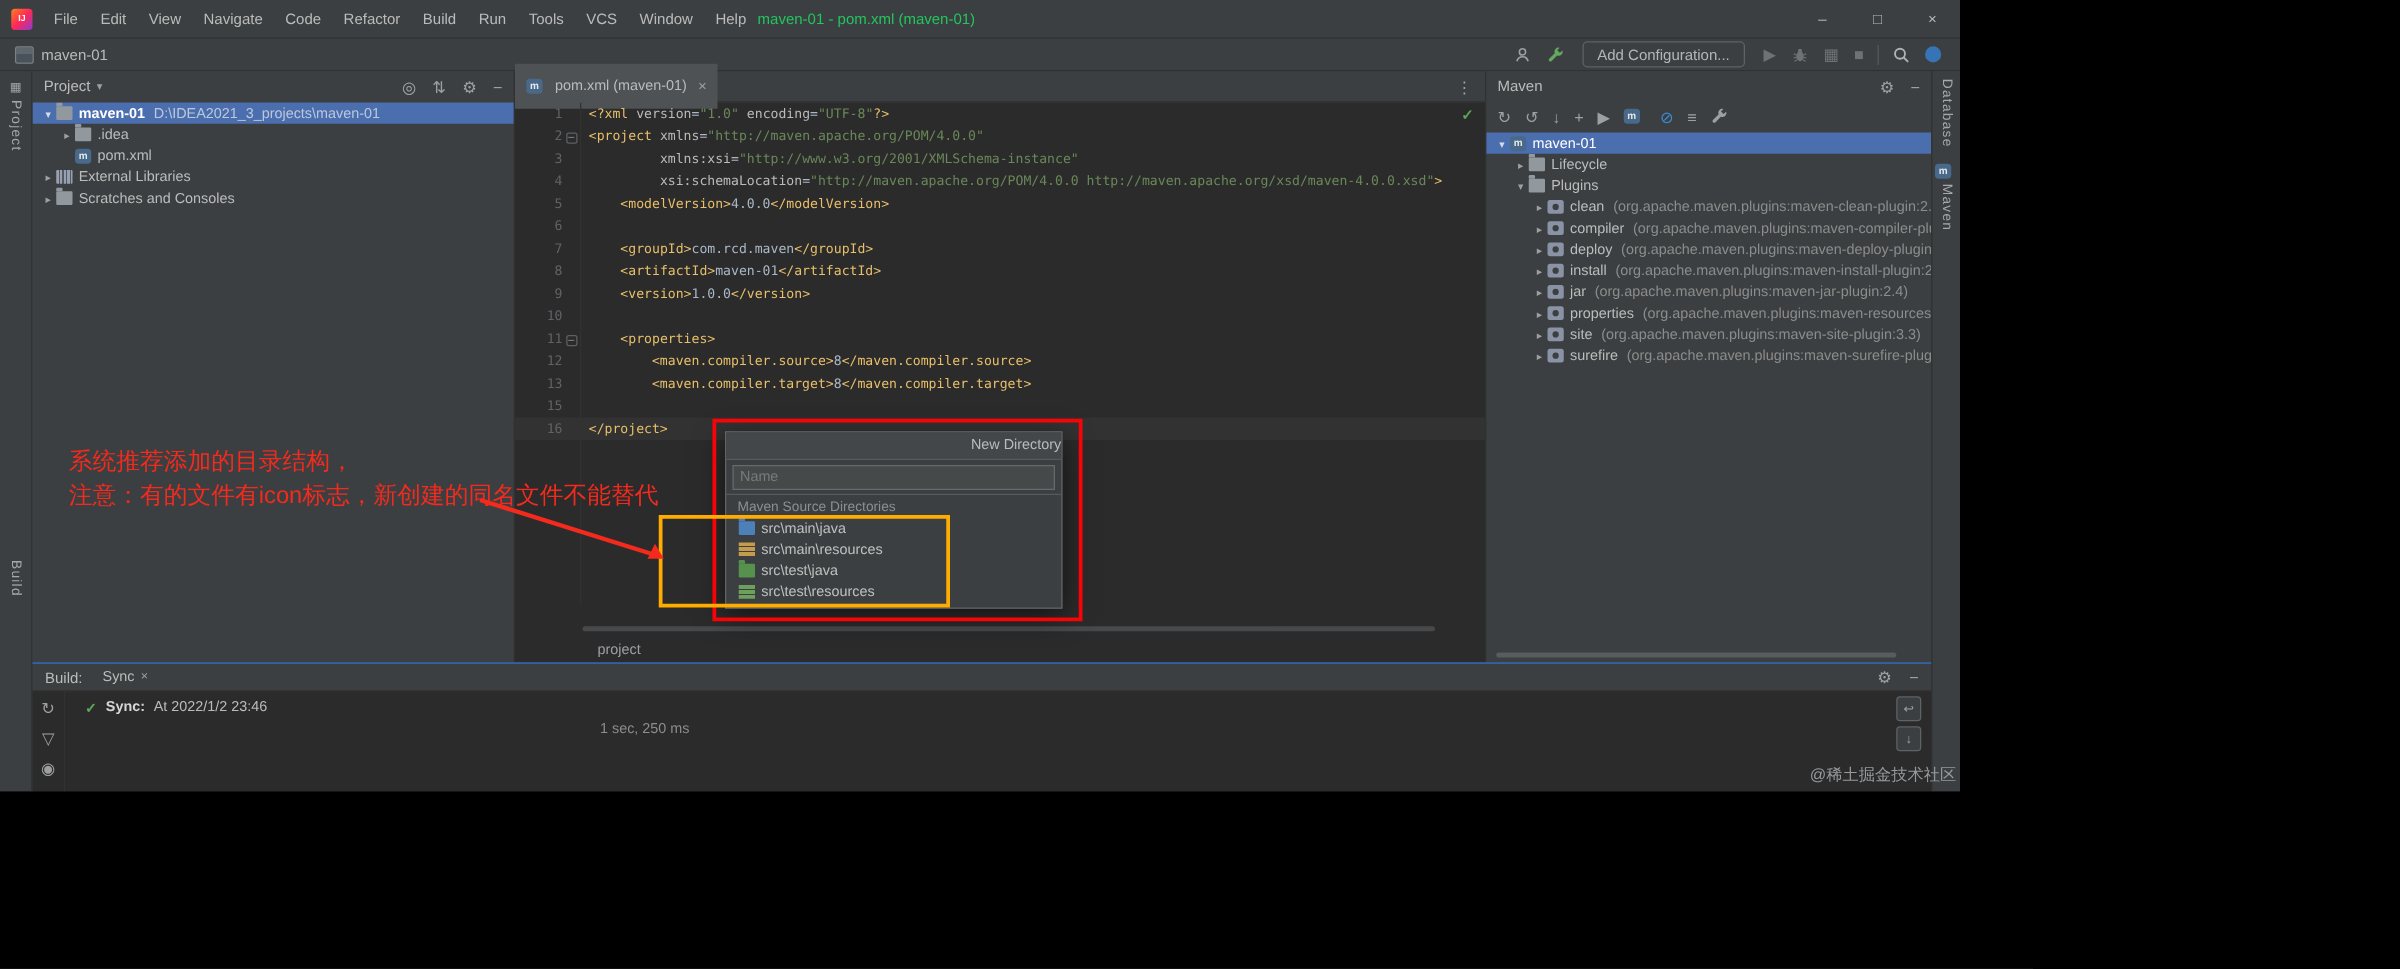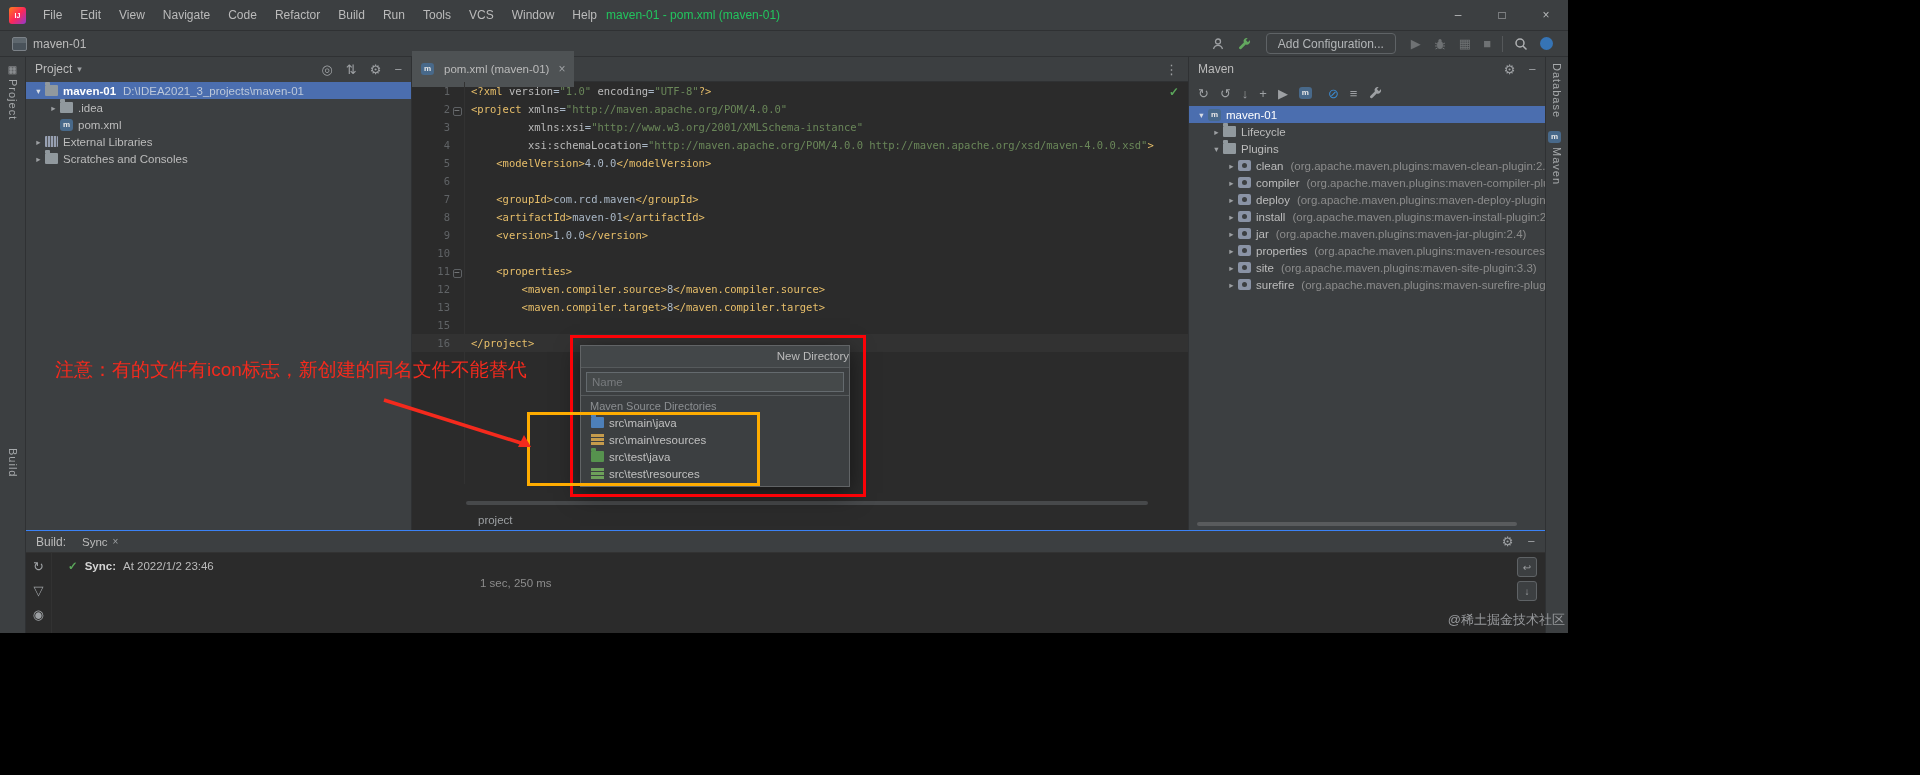--- a/index.html
+++ b/index.html
@@ -429,20 +429,21 @@
               <span>↓</span>
             </div>
           </div>
       </div>
     </div>
   </div>
 
   <div class="watermark">@稀土掘金技术社区</div>
 
   <div class="annotation" style="color: rgb(244, 42, 29);">
+    <div>系统推荐添加的目录结构，</div>
     <div>注意：有的文件有icon标志，新创建的同名文件不能替代</div>
   </div>
 
   <svg class="arrow-svg" viewBox="0 0 160 62">
     <line class="arrow-stroke" x1="6" y1="8" x2="143" y2="51" stroke="#f42a1d" stroke-width="3.5"></line>
     <polygon class="arrow-head" points="153,55 140,55 146,43" fill="#f42a1d"></polygon>
   </svg>
 
   <div class="popup">
     <div class="popup-title">New Directory</div>

